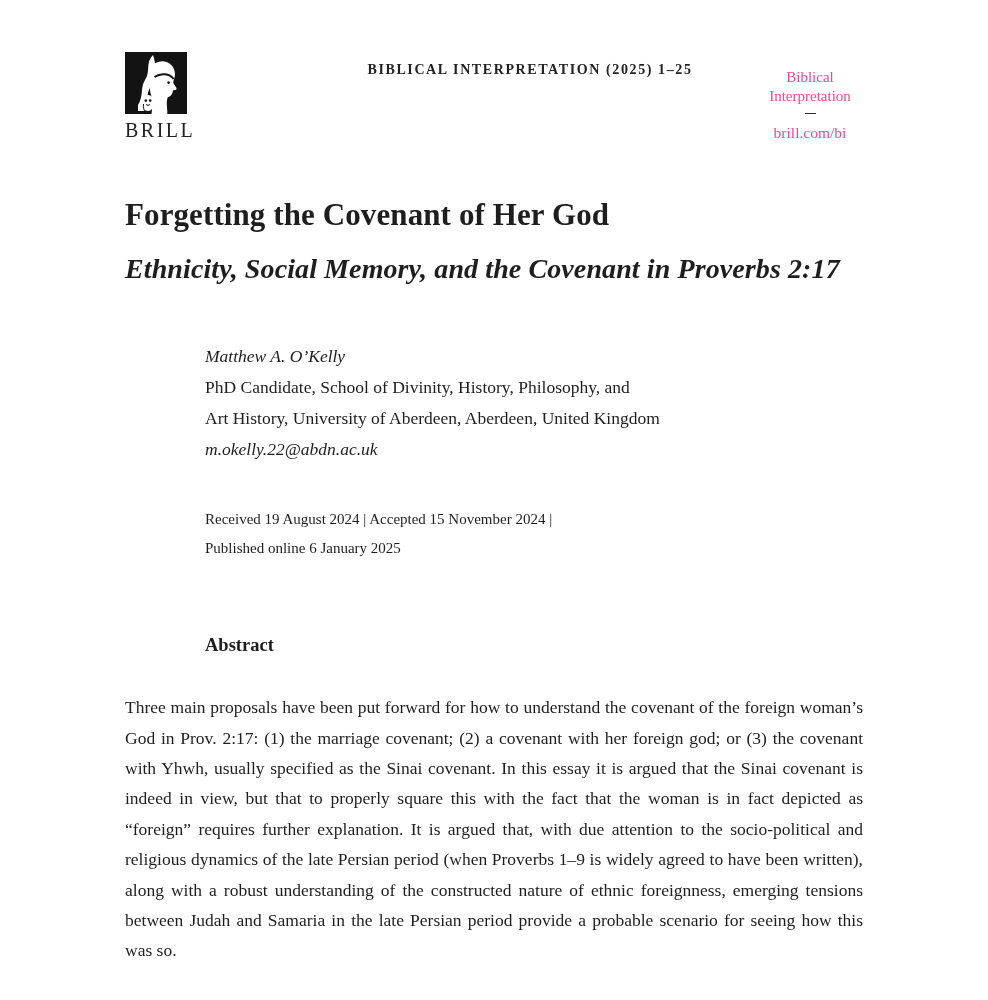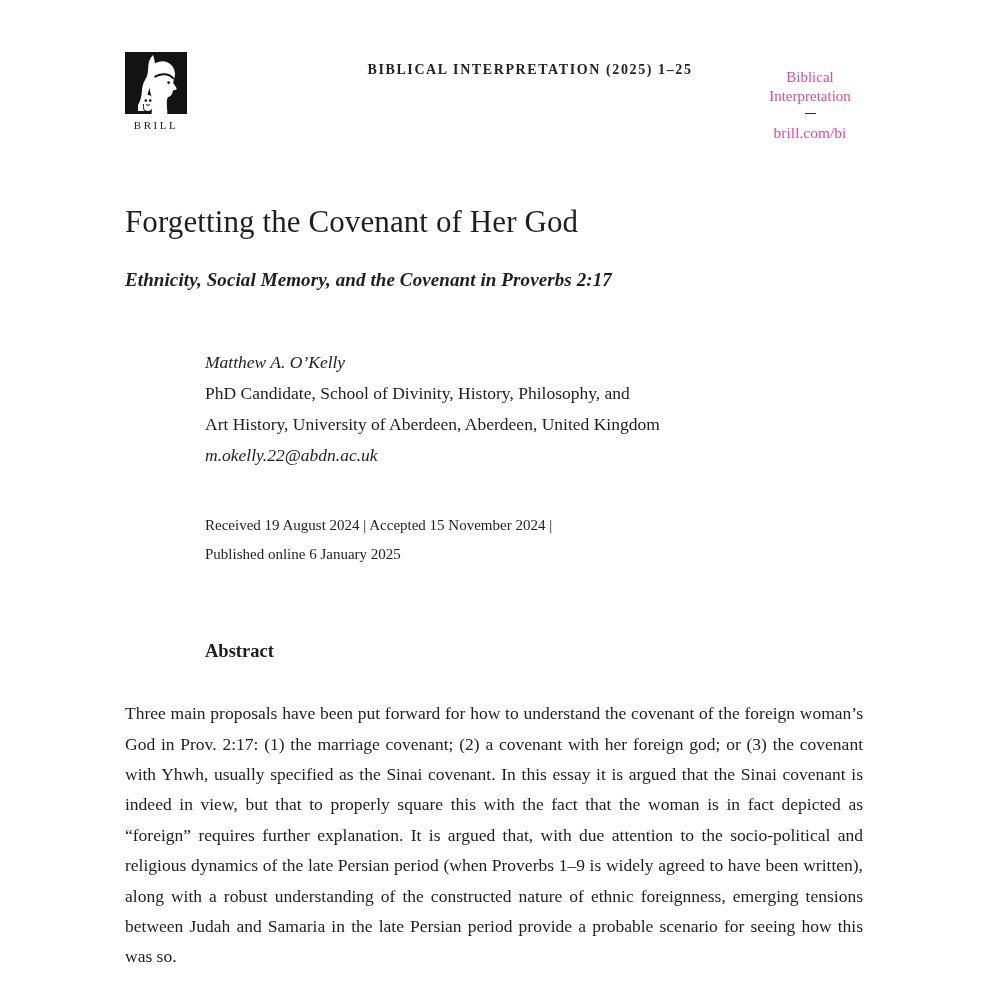--- a/index.html
+++ b/index.html
@@ -12,21 +12,21 @@
   }
   .page { position: relative; width: 988px; height: 1000px; }
 
   
   .masthead { position: absolute; top: 0; left: 0; width: 988px; height: 170px; }
 
   .logo-block { position: absolute; left: 125px; top: 52px; width: 62px; text-align: center; }
   .logo-mark svg { display: block; width: 62px; height: 62px; }
   .logo-wordmark {
     margin-top: 5px;
-    font-size: 11px;
+    font-size: 20px;
     letter-spacing: 2.5px;
     color: #222;
     white-space: nowrap;
   }
 
   .journal-line {
     position: absolute; top: 62px; left: 0; width: 988px;
     text-align: center;
     font-size: 14px; font-weight: bold;
     letter-spacing: 1.6px;
@@ -45,28 +45,27 @@
     border-top: 1.5px solid #2a2a2a;
     margin: 7px auto 9px auto;
   }
   .ref-url { font-size: 15.5px; }
 
   
   main { position: absolute; left: 125px; top: 198px; width: 738px; }
 
   .title {
     font-size: 31px;
-    font-weight: normal;
+    font-weight: bold;
     letter-spacing: 0.1px;
     line-height: 1.1;
-    margin-top: 7px;
   }
   .subtitle {
-    margin-top: 30px;
-    font-size: 19px;
+    margin-top: 21px;
+    font-size: 28px;
     font-weight: bold;
     font-style: italic;
     letter-spacing: 0.1px;
   }
 
   .author-block {
     margin-left: 80px;
     margin-top: 56px;
     font-size: 17.5px;
     line-height: 31px;

